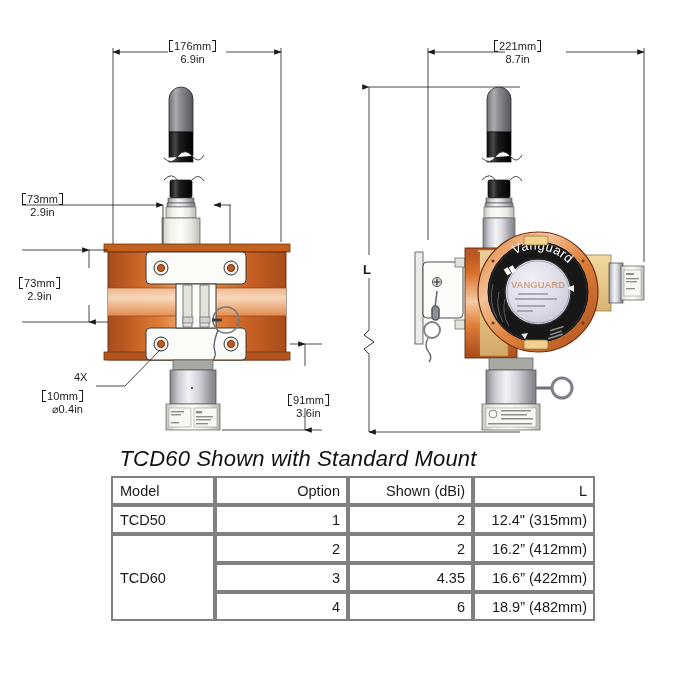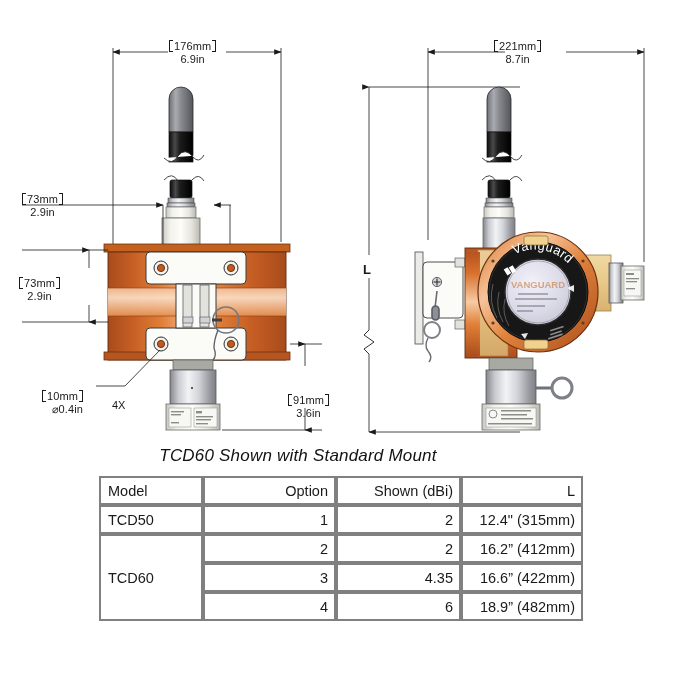--- a/index.html
+++ b/index.html
@@ -64,29 +64,29 @@
   }
 
   
   #caption {
     position: absolute;
     left: 0; top: 446px;
     width: 596px;
     text-align: center;
     font-family: "Liberation Sans", sans-serif;
     font-style: italic;
-    font-size: 17px;
+    font-size: 22px;
     color: #111;
     letter-spacing: 0.2px;
   }
 
   
   #spec-table-wrap {
     position: absolute;
-    left: 99px; top: 476px;
+    left: 111px; top: 476px;
     width: 444px;
   }
   table.spec {
     border-collapse: separate;
     border-spacing: 0;
     width: 100%;
     table-layout: fixed;
     background: #ffffff;
   }
   table.spec td {
@@ -482,21 +482,21 @@
   <div class="dimlabel" style="left:19px; top:277px;">
     <span class="mm">73mm</span>
     <span class="inch">2.9in</span>
   </div>
 
   <div class="dimlabel" style="left:288px; top:366px;margin-top:28px;">
     <span class="mm">91mm</span>
     <span class="inch">3.6in</span>
   </div>
 
-  <div class="plainlabel" style="left:74px; top:399px; font-size:11px;margin-left:38px;">4X</div>
+  <div class="plainlabel" style="left:74px; top:371px; font-size:11px;">4X</div>
   <div class="dimlabel" style="left:42px; top:390px; text-align:left;">
     <span class="mm">10mm</span>
     <span class="inch" style="padding-left:8px;text-align:right;">⌀0.4in</span>
   </div>
 
   <div class="llabel" style="left:363px; top:262px;">L</div>
 
   <div id="caption">TCD60 Shown with Standard Mount</div>
 
   <div id="spec-table-wrap">

